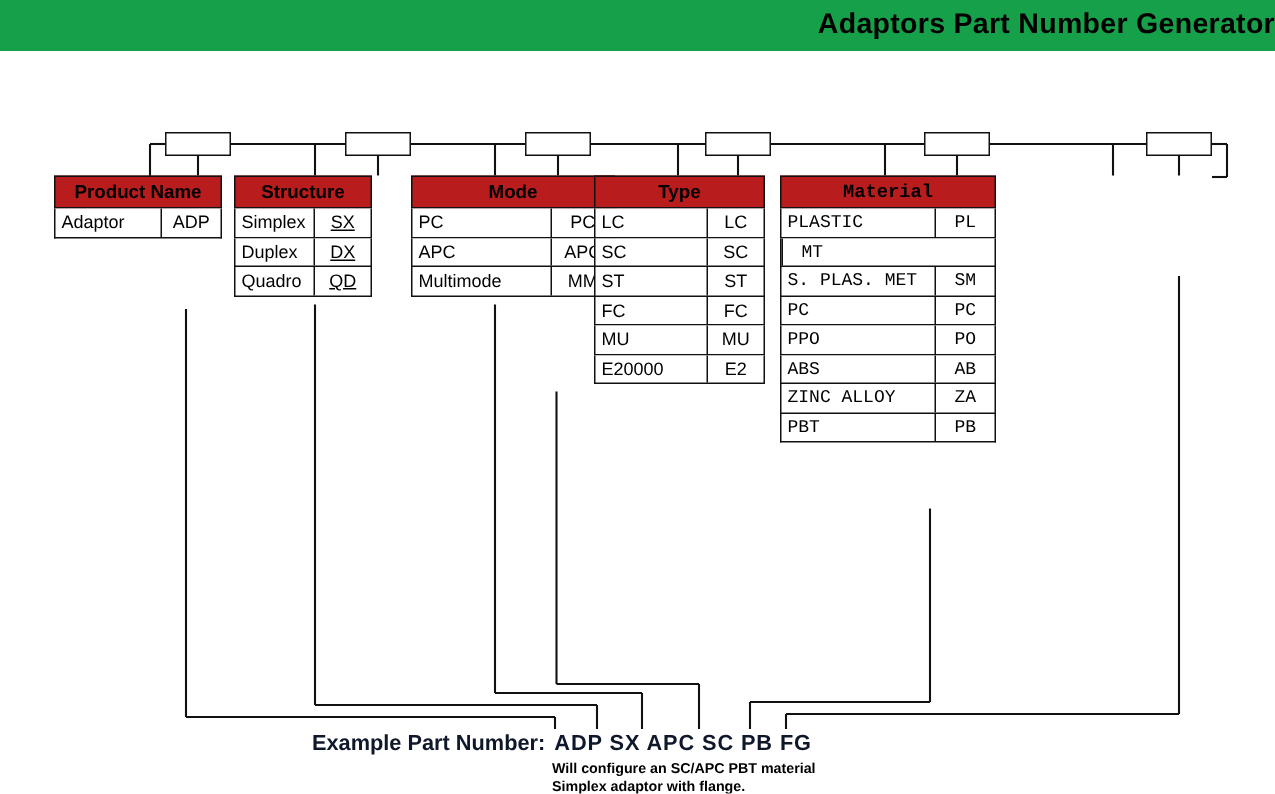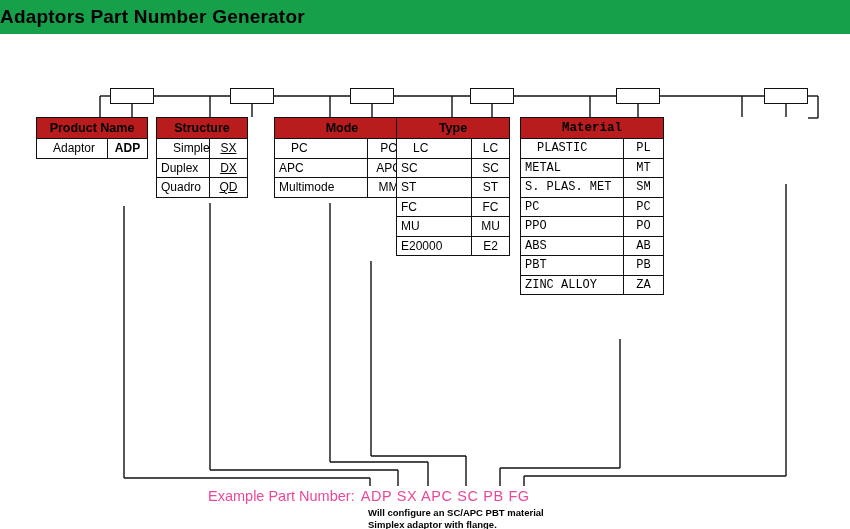--- a/index.html
+++ b/index.html
@@ -23,21 +23,21 @@
 
   
   .titlebar {
     position: absolute;
     left: 0; top: 0;
     width: 850px;
     height: 34px;
     background: #17a04a;
     display: flex;
     align-items: center;
-    justify-content: flex-start;
+    justify-content: flex-end;
   }
   .titlebar .title {
     color: #000000;
     font-size: 19px;
     font-weight: bold;
     letter-spacing: 0.2px;
   }
 
   
   svg.lines {
@@ -97,43 +97,43 @@
     flex: 0 0 auto;
     border-left: 1.4px solid #111;
     box-sizing: border-box;
     display: flex;
     align-items: center;
     justify-content: center;
     font-size: 12px;
     color: #000;
   }
   
-  .c-prod .code { width: 40px; font-weight: bold; }
+  .c-prod .code { width: 40px; }
   .c-struct .code { width: 38px; text-decoration: underline; }
   .c-mode .code { width: 42px; }
   .c-type .code { width: 38px; }
   .c-mat .code { width: 40px; }
   .c-flange .code { width: 34px; }
 
   
-  .row.first { border-top: 0; padding-left: 12px; }
+  .row.first { border-top: 0; }
 
   
   .example {
     position: absolute;
     left: 208px;
     top: 488px;
     width: 420px;
   }
   .example-line {
     display: flex;
     align-items: center;
     font-size: 14.5px;
-    font-weight: normal;
-    color: #ec4899;
+    font-weight: bold;
+    color: #0f172a;
   }
   .example-label { margin-right: 6px; }
   .example-number {
     letter-spacing: 0.6px;
   }
   .example-note {
     margin-top: 3px;
     margin-left: 160px;
     font-size: 9.5px;
     font-weight: bold;
@@ -280,46 +280,45 @@
     </div>
   </div>
 
   <div class="col c-mat" style="left:520px; top:117px; width:144px;font-family:Liberation Mono, monospace;">
     <div class="col-head">Material</div>
     <div class="row first">
       <div class="name">PLASTIC</div>
       <div class="code">PL</div>
     </div>
     <div class="row">
-      <div class="name">METAL</div>
       <div class="code">MT</div>
     </div>
     <div class="row">
       <div class="name">S. PLAS. MET</div>
       <div class="code">SM</div>
     </div>
     <div class="row">
       <div class="name">PC</div>
       <div class="code">PC</div>
     </div>
     <div class="row">
       <div class="name">PPO</div>
       <div class="code">PO</div>
     </div>
     <div class="row">
       <div class="name">ABS</div>
       <div class="code">AB</div>
     </div>
     <div class="row">
+      <div class="name">ZINC ALLOY</div>
+      <div class="code">ZA</div>
+    </div>
+    <div class="row">
       <div class="name">PBT</div>
       <div class="code">PB</div>
-    </div>
-    <div class="row">
-      <div class="name">ZINC ALLOY</div>
-      <div class="code">ZA</div>
     </div>
   </div>
 
 
   <div class="example">
     <div class="example-line">
       <span class="example-label">Example Part Number:</span>
       <span class="example-number">ADP SX APC  SC  PB FG</span>
     </div>
     <div class="example-note">

